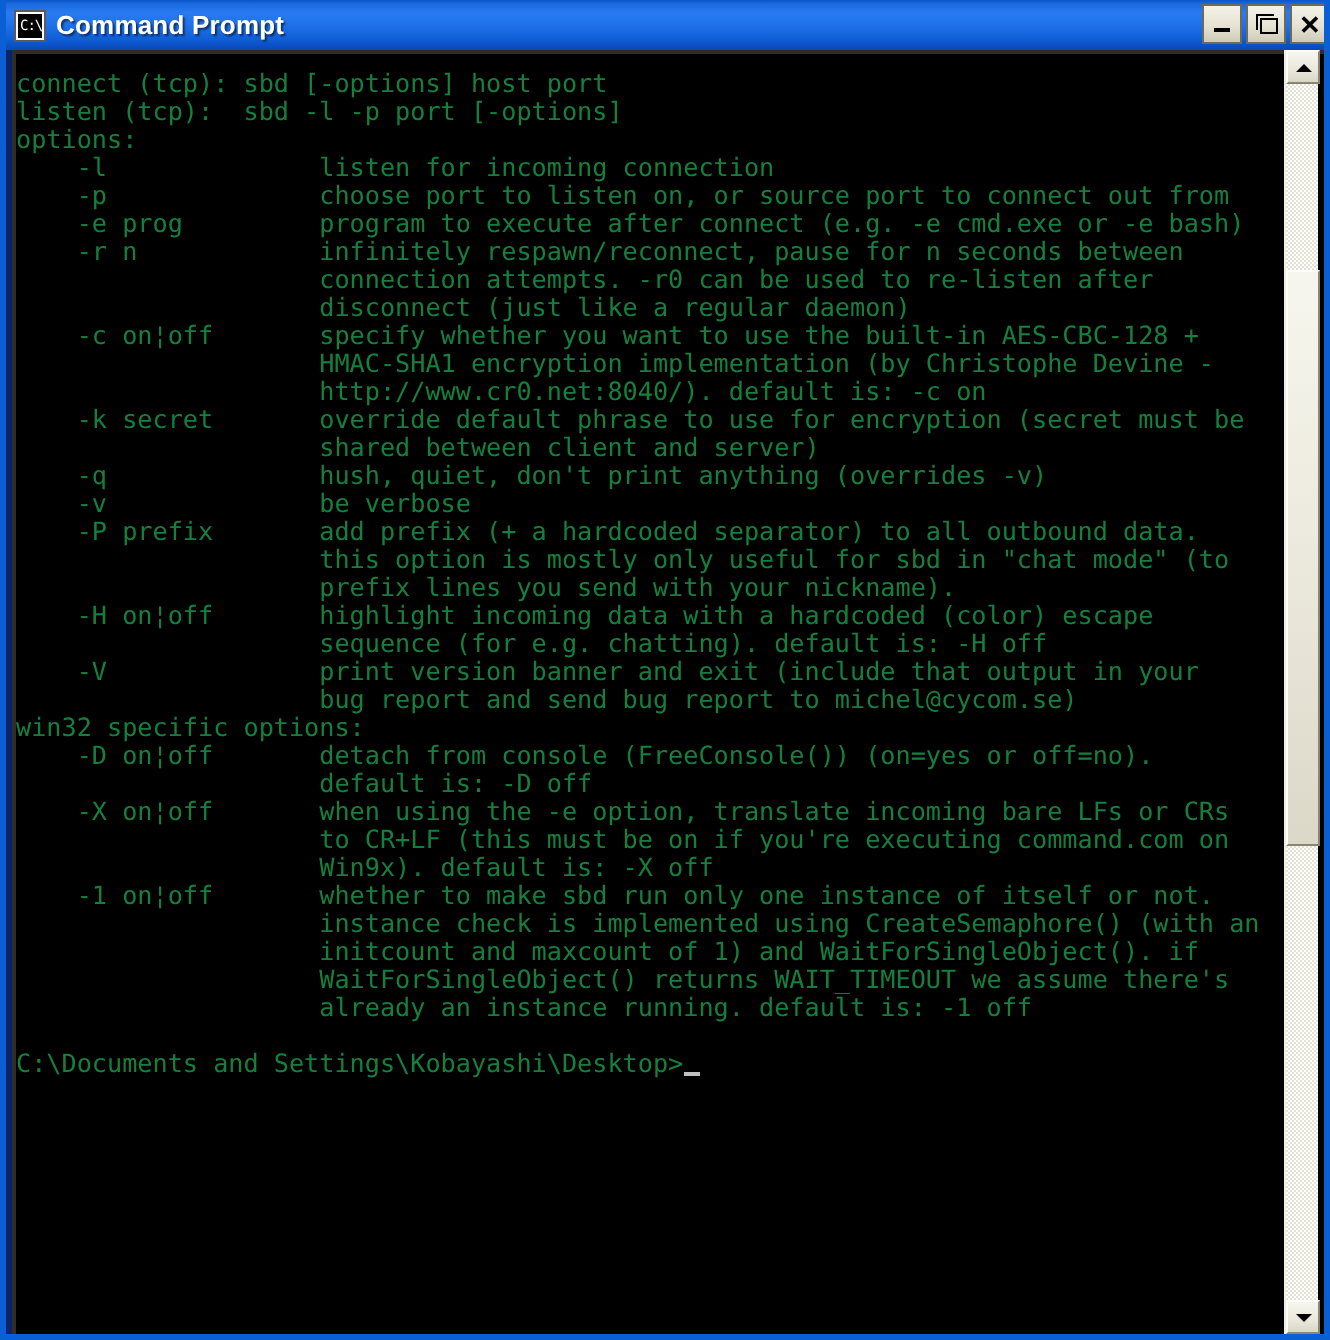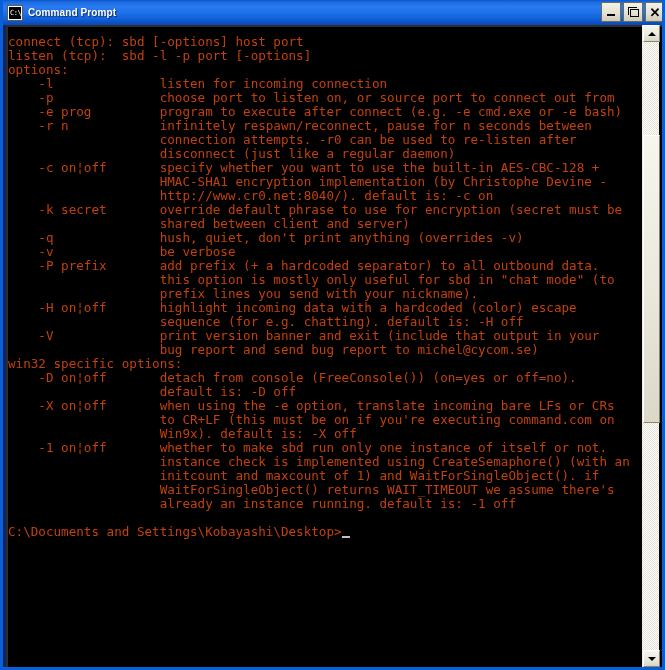--- a/index.html
+++ b/index.html
@@ -62,21 +62,21 @@
     font-family: "DejaVu Sans Mono", monospace;
     font-size: 7px;
     line-height: 12px;
     letter-spacing: -0.5px;
     padding-left: 1px;
     box-sizing: border-box;
   }
   #titlebar-title {
     color: #ffffff;
     font-family: "Liberation Sans", sans-serif;
-    font-size: 10px;
+    font-size: 13px;
     font-weight: bold;
     text-shadow: 1px 1px 1px rgba(0,0,0,0.55);
     white-space: nowrap;
     letter-spacing: 0.1px;
   }
   #titlebar-buttons {
     position: absolute;
     right: 3px; top: 2px;
     display: flex;
     gap: 2px;
@@ -136,21 +136,21 @@
     overflow: hidden;
   }
 
   
   #console {
     position: absolute;
     left: 0px;
     top: 8px;
     width: 645px;
     height: 630px;
-    color: #c2410c;
+    color: #15803d;
     font-family: "DejaVu Sans Mono", monospace;
     font-size: 12.6px;
     line-height: 14px;
     white-space: pre;
     letter-spacing: 0px;
     overflow: hidden;
   }
   #console .line {
     height: 14px;
     white-space: pre;

